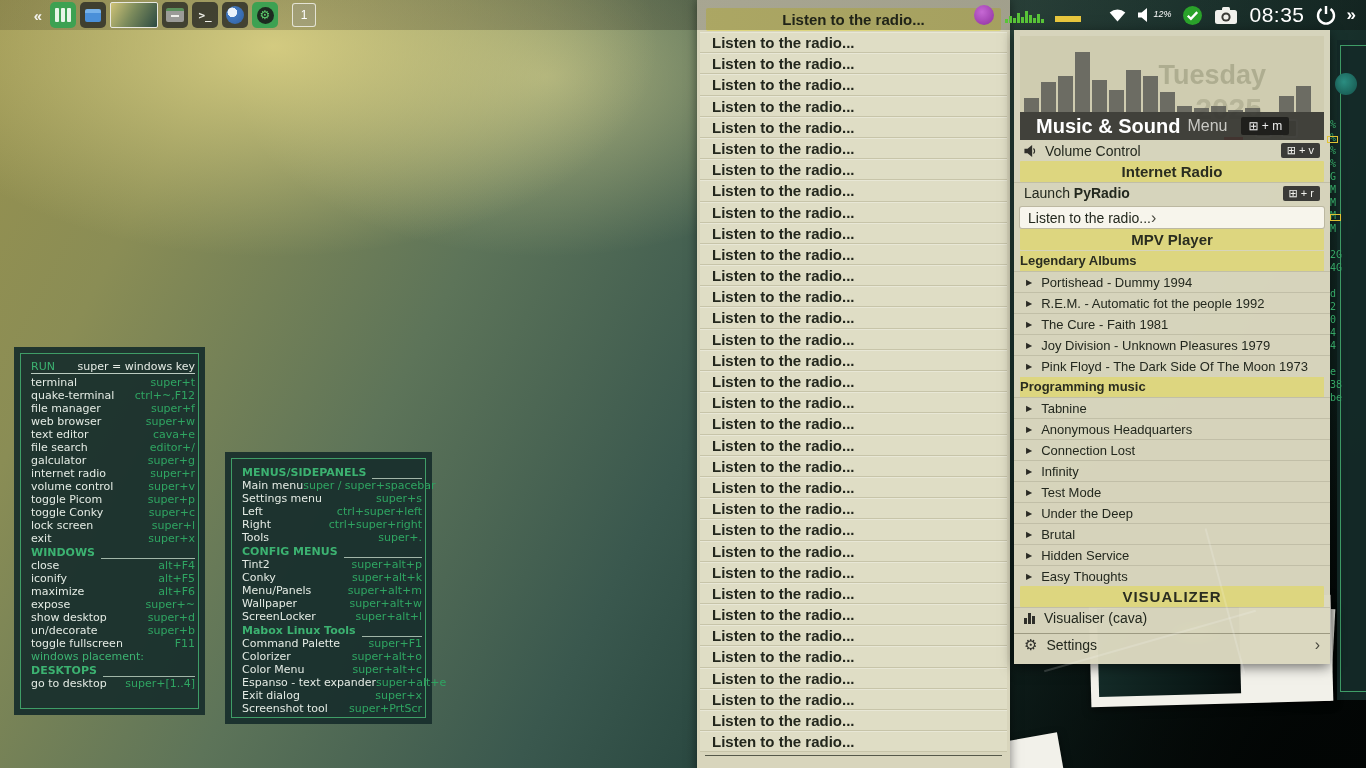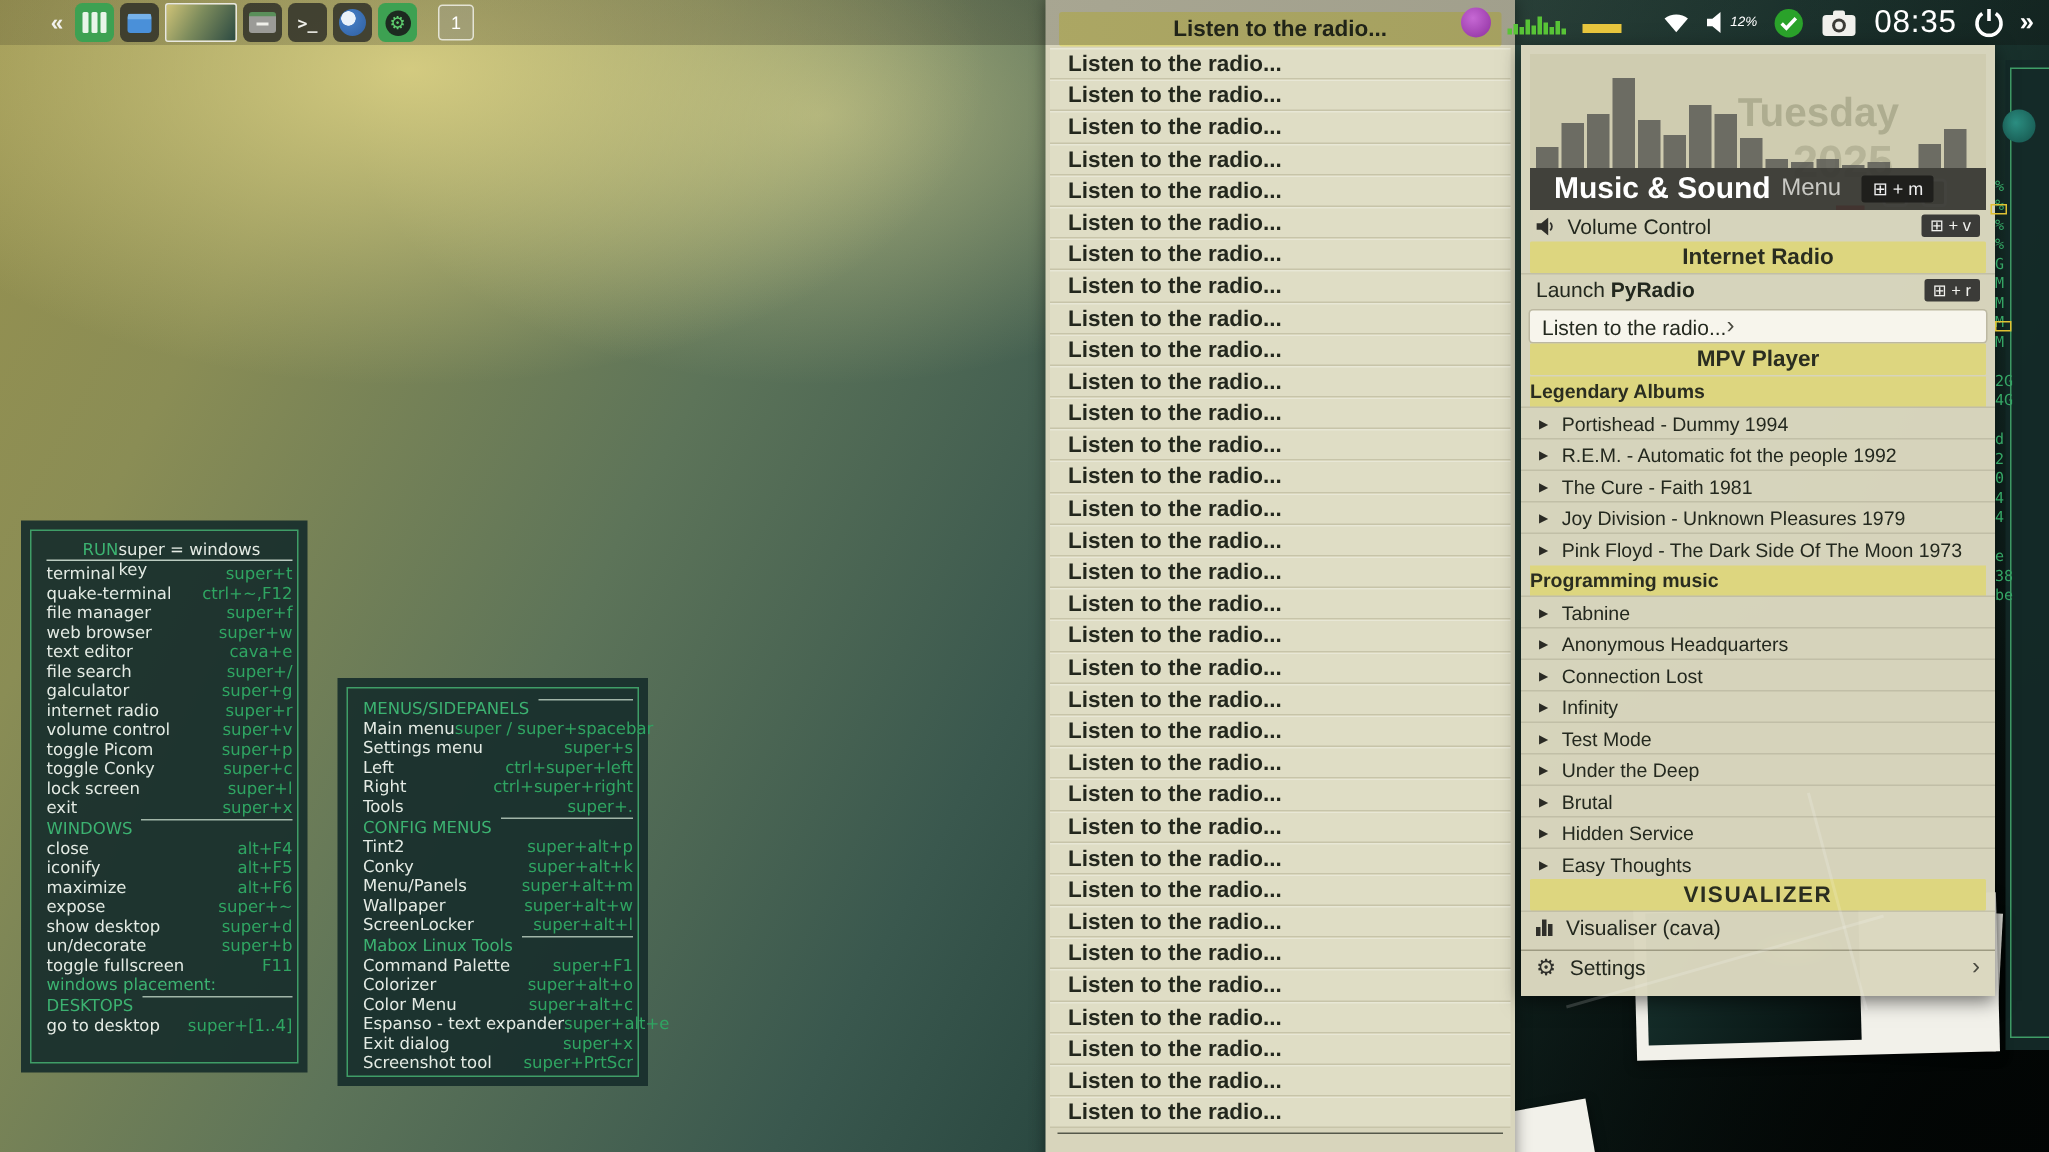--- a/index.html
+++ b/index.html
@@ -47,22 +47,22 @@
   .conky { position:absolute; background:rgba(24,46,44,0.93); color:#e4ebe4;
     font-family:"DejaVu Sans",sans-serif; font-size:11px; z-index:5; }
   .conky .inner { position:absolute; inset:6px; border:1px solid #3f9d67; }
   .conky .content { position:absolute; left:17px; right:10px; top:13px; }
   #conky-run  { left:14px;  top:347px; width:191px; height:368px; }
   #conky-menus{ left:225px; top:452px; width:207px; height:272px; }
   .ck-row { display:flex; justify-content:space-between; height:13px; line-height:13px; white-space:nowrap; }
   .ck-row .k { color:#2fa562; }
   .ck-title { display:flex; justify-content:space-between; height:14px; line-height:13px;
     border-bottom:1px solid rgba(215,230,218,0.85); margin-bottom:2px; }
-  .ck-title .t { color:#3cb271;margin-left:24px; }
-  .ck-h { display:flex; align-items:flex-start; gap:6px; height:13px; line-height:13px; color:#3cb271; margin-top:1px; }
+  .ck-title .t { color:#3cb271; }
+  .ck-h { display:flex; align-items:flex-end; gap:6px; height:13px; line-height:13px; color:#3cb271; margin-top:1px;font-weight:bold; }
   .ck-h .rule { flex:1; border-top:1px solid rgba(205,225,210,0.75); }
   .ck-sub { color:#3cb271; height:13px; line-height:13px; }
 
   
   #center-menu { position:absolute; left:697px; top:0; width:313px; height:782px;
     background:#d8d5bc; box-shadow:0 0 10px rgba(0,0,0,0.5); z-index:10; }
   #center-menu .mtitle { margin:8px 9px 1px 9px; height:23px; line-height:23px; background:#ddd67f;
     text-align:center; font-weight:bold; font-size:15px; color:#262a1c; border-radius:2px; }
   .citem { margin:0 3px; height:21.2px; line-height:21px; background:#dfddc5; border-bottom:1px solid #c7c4a9;
     box-shadow:inset 0 1px 0 rgba(255,255,255,0.3); padding-left:12px; font-weight:bold; font-size:15px; color:#23271d;
@@ -260,21 +260,21 @@
           <div class="ck-row">
             <span>web browser</span>
             <span class="k">super+w</span>
           </div>
           <div class="ck-row">
             <span>text editor</span>
             <span class="k">cava+e</span>
           </div>
           <div class="ck-row">
             <span>file search</span>
-            <span class="k">super+/</span>
+            <span class="k">editor+/</span>
           </div>
           <div class="ck-row">
             <span>galculator</span>
             <span class="k">super+g</span>
           </div>
           <div class="ck-row">
             <span>internet radio</span>
             <span class="k">super+r</span>
           </div>
           <div class="ck-row">

